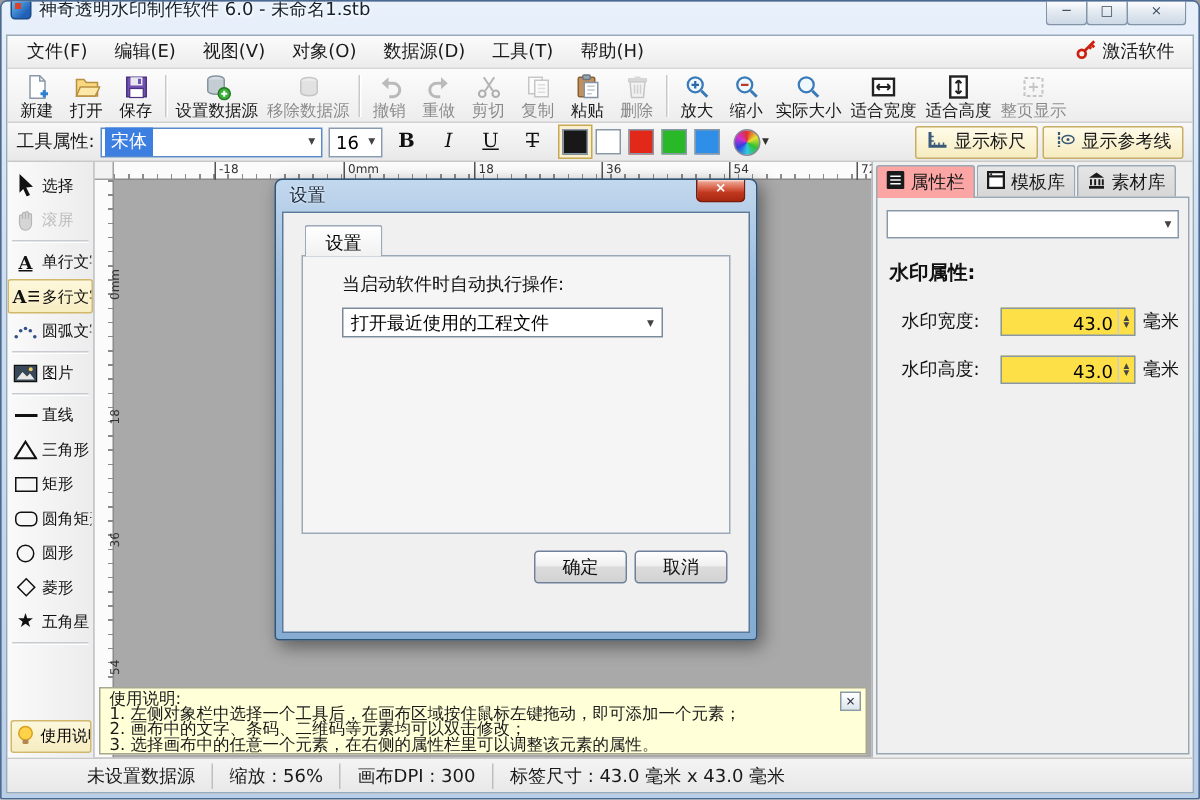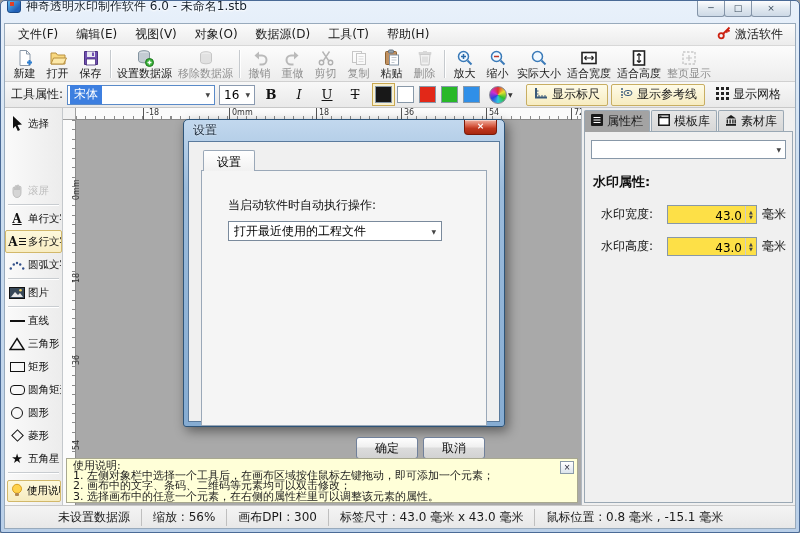--- a/index.html
+++ b/index.html
@@ -60,21 +60,21 @@
                  border:1px solid transparent; white-space:nowrap; }
   .view-toggle.active { background:linear-gradient(#fefbe8,#f7ecc0); border-color:#c8ae62; border-radius:2px; }
   
   .main { flex:1; display:flex; min-height:0; }
   .sidebar { position:relative; width:58px; flex:0 0 58px; background:linear-gradient(90deg,#fafafa,#ececec);
              border-right:1px solid #c4c8cc; padding-top:4px; }
   .side-item { display:flex; align-items:center; height:23px; padding:0 1px 0 2px; gap:2px; font-size:10.5px;
                color:#111; border:1px solid transparent; overflow:hidden; white-space:nowrap; }
   .side-item .s-ic { width:18px; flex:0 0 18px; display:flex; justify-content:center; align-items:center; }
   .side-item.active { background:linear-gradient(#fdf8dc,#f8edc2); border-color:#d2b86a; border-radius:2px; }
-  .side-item.disabled { color:#99a; filter:grayscale(1); opacity:.6;margin-top:44px; }
+  .side-item.disabled { color:#99a; filter:grayscale(1); opacity:.6; }
   .side-sep { height:1px; background:#c8ccd0; box-shadow:0 1px 0 #fff; margin:2px 3px; }
   .shape-line { width:15px; height:0; border-top:2px solid #111; }
   .shape-rect { width:15px; height:10px; border:1.5px solid #111; }
   .shape-rrect { width:15px; height:10px; border:1.5px solid #111; border-radius:4px; }
   .shape-circle { width:12px; height:12px; border:1.5px solid #111; border-radius:50%; }
   .shape-diamond { width:9px; height:9px; border:1.5px solid #111; transform:rotate(45deg); }
   .shape-star { font-size:13px; line-height:13px; color:#111; }
   .a-glyph { font-size:12px; font-weight:bold; color:#111; font-family:"DejaVu Serif","Liberation Serif",serif;}
   .a-underline { text-decoration:underline; }
   .mini-lines { display:inline-block; width:7px; margin-left:1px; border-top:1.5px solid #111;
@@ -104,41 +104,41 @@
   .dlg-title { height:21px; display:flex; align-items:center; padding:0 9px; color:#16273a; text-shadow:0 0 2px #fff; }
   .dlg-close { position:absolute; top:0; right:7px; width:33px; height:15px; color:#fff; font-size:9px; font-weight:bold;
                line-height:13px; text-align:center; border:1px solid #7a1a0a; border-top:none; border-radius:0 0 4px 4px;
                background:linear-gradient(#f0b0a0,#d86048 40%,#c03820 60%,#a82810);
                box-shadow:inset 0 1px 0 rgba(255,255,255,.45); }
   .dlg-body { position:absolute; left:4px; right:4px; top:21px; bottom:4px; background:#f0f0f0;
               border:1px solid #5a7a9c; padding:8px 12px 0; }
   .dlg-tab { display:inline-block; height:21px; padding:3px 13px; background:linear-gradient(#ffffff,#f1f1f1);
              border:1px solid #9aa8b8; border-bottom:none; border-radius:2px 2px 0 0; margin-left:2px;
              position:relative; z-index:1; }
-  .dlg-page { height:256px; margin-top:-1px; background:#f5f5f5; border:1px solid #9aa8b8; padding:26px 0 0 26px; }
+  .dlg-page { height:186px; margin-top:-1px; background:#f5f5f5; border:1px solid #9aa8b8; padding:10px 0 0 26px; }
   .dlg-prompt { margin-bottom:7px; color:#111; }
   .dlg-combo { width:214px; height:20px; background:#fff; border:1px solid #7a8a9c; display:flex; align-items:center;
                padding:0 5px; }
   .dlg-combo::after { content:"▼"; font-size:6px; color:#444; margin-left:auto; }
   .dlg-buttons { display:flex; justify-content:flex-end; gap:5px; padding:11px 2px 0; }
   .dlg-btn { width:62px; height:22px; text-align:center; line-height:20px; color:#111; border:1px solid #70809a;
              border-radius:3px; background:linear-gradient(#fefefe,#f0f0f0 45%,#dcdcdc 50%,#d2d2d2); }
   
   .help-box { position:absolute; left:3px; right:3px; bottom:2px; height:45px; background:#ffffd8;
               border:1px solid #a8a890; padding:2px 20px 2px 6px; z-index:6; overflow:hidden; }
   .help-line { font-size:11px; line-height:10.2px; color:#1a1a1a; white-space:nowrap; }
   .help-close { position:absolute; top:2px; right:3px; width:14px; height:13px; border:1px solid #8a9aa8;
                 background:linear-gradient(#fff,#dce4ec); font-size:8px; line-height:11px; text-align:center; color:#223; }
   
   .right-panel { width:214px; flex:0 0 214px; background:#f0f0f0; border-left:1px solid #b0b8c0;
                  display:flex; flex-direction:column; }
   .rp-tabs { display:flex; padding:2px 2px 0; gap:1px; flex:0 0 22px; }
   .rp-tab { display:flex; align-items:center; gap:4px; padding:2px 6px; border:1px solid #9aa8b4; border-bottom:none;
             border-radius:2px 2px 0 0; background:linear-gradient(#e6e6e6,#d6d6d6); color:#1a1a1a; white-space:nowrap; }
-  .rp-tab.active { background:#a3a3a3; position:relative; z-index:2; }
+  .rp-tab.active { background:#fca5a5; position:relative; z-index:2; }
   .rp-content { flex:1; border:1px solid #9aa8b4; margin:-1px 2px 2px; background:#f0f0f0; padding:8px 6px; }
   .rp-combo { height:19px; background:#fff; border:1px solid #8898a8; display:flex; align-items:center; margin-bottom:14px; }
   .rp-combo::after { content:"▼"; font-size:6px; color:#444; margin-left:auto; padding:0 4px; }
   .rp-section { font-weight:bold; font-size:13px; margin:6px 0 14px 2px; color:#111; }
   .rp-row { display:flex; align-items:center; gap:5px; margin:0 0 13px 10px; }
   .rp-lbl { width:62px; white-space:nowrap; color:#111; }
   .rp-select { width:92px; height:19px; background:#fff; border:1px solid #8898a8; display:flex; align-items:center;
                padding:0 3px; white-space:nowrap; overflow:hidden; }
   .rp-select::after { content:"▼"; font-size:6px; color:#444; margin-left:auto; padding-left:3px;}
   .rp-spin { width:92px; height:19px; background:#fde047; border:1px solid #8898a8; display:flex; align-items:flex-end; }
@@ -396,34 +396,20 @@
           <span>显示标尺</span>
         </span>
         <span class="view-toggle active">
           <span><svg width="14" height="12" viewBox="0 0 14 12">
                 <path d="M3 1v10" stroke="#3a5a7a" stroke-width="1.5" stroke-dasharray="2 1"></path>
                 <ellipse cx="9" cy="6" rx="4" ry="2.6" fill="none" stroke="#3a5a7a"></ellipse>
                 <circle cx="9" cy="6" r="1" fill="#3a5a7a"></circle>
               </svg></span>
           <span>显示参考线</span>
         </span>
-        <span class="view-toggle">
-          <span><svg width="13" height="13" viewBox="0 0 13 13">
-                <rect width="3" height="3" fill="#222"></rect>
-                <rect x="5" width="3" height="3" fill="#222"></rect>
-                <rect x="10" width="3" height="3" fill="#222"></rect>
-                <rect y="5" width="3" height="3" fill="#222"></rect>
-                <rect x="5" y="5" width="3" height="3" fill="#222"></rect>
-                <rect x="10" y="5" width="3" height="3" fill="#222"></rect>
-                <rect y="10" width="3" height="3" fill="#222"></rect>
-                <rect x="5" y="10" width="3" height="3" fill="#222"></rect>
-                <rect x="10" y="10" width="3" height="3" fill="#222"></rect>
-              </svg></span>
-          <span>显示网格</span>
-        </span>
       </span>
     </div>
 
     <div class="main">
 
       <div class="sidebar">
         <div class="side-item">
           <span class="s-ic">
               <svg width="14" height="15" viewBox="0 0 14 15">
                 <polygon points="3,0 12,8.5 7.5,9 10,14 7.8,15 5.5,10 3,12.5" fill="#111"></polygon>
@@ -626,16 +612,15 @@
         </div>
       </div>
     </div>
 
     <div class="statusbar">
 
     <span class="status-item">未设置数据源</span>
         <span class="status-item">缩放 : 56%</span>
         <span class="status-item">画布DPI : 300</span>
         <span class="status-item">标签尺寸 : 43.0 毫米 x 43.0 毫米</span>
-        <span class="status-item">鼠标位置 : 0.8 毫米 , -15.1 毫米</span>
       </div>
   </div>
 </div>
 
 </body></html>

